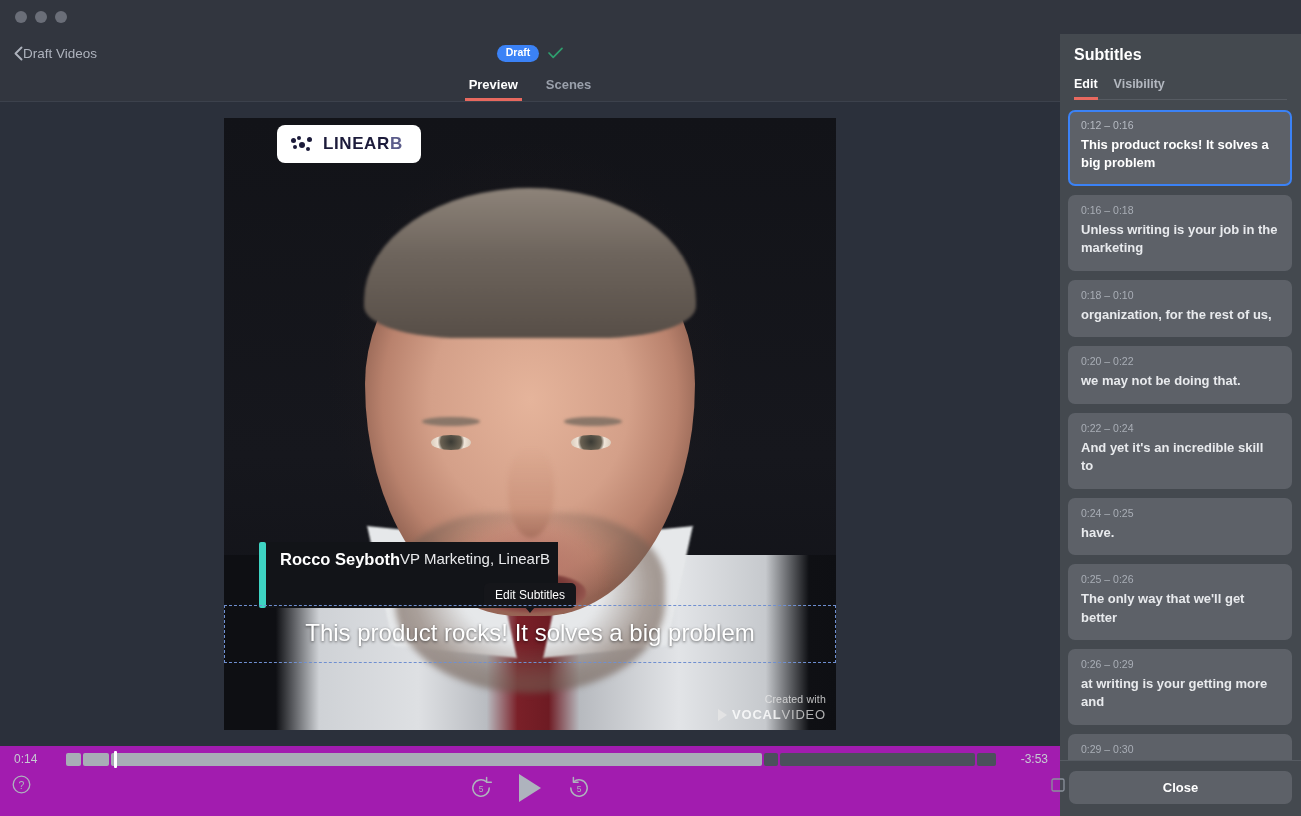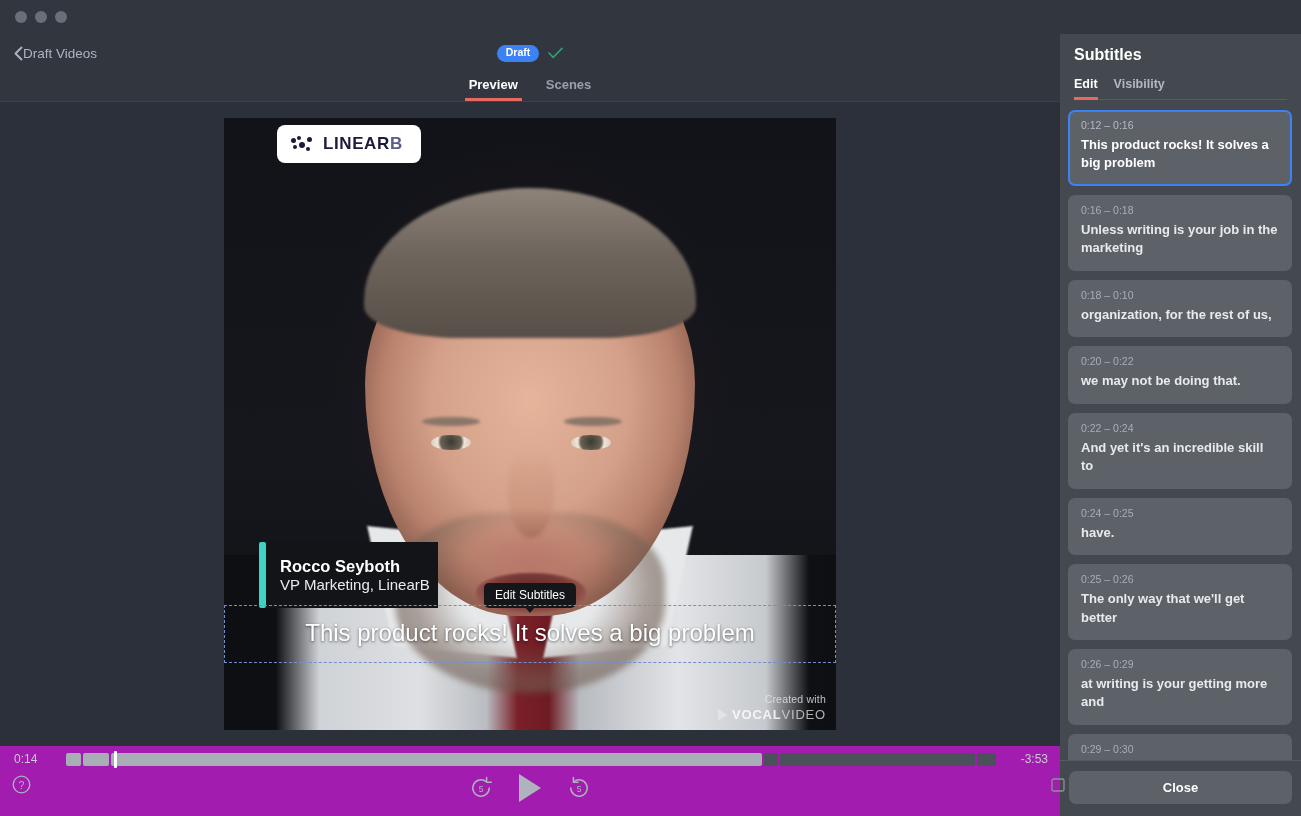--- a/index.html
+++ b/index.html
@@ -168,21 +168,21 @@
   .logo-text { color: #1c1b3a; font-size: 17px; font-weight: bold; letter-spacing: .6px; }
   .logo-text span { color: #5b5c8a; }
 
   .namecard {
     position: absolute; left: 35px; bottom: 122px;
     display: flex; height: 66px;
   }
   .namecard-bar { width: 7px; background: #3ed4c3; border-radius: 2px; }
   .namecard-body {
     background: #121418; padding: 8px 8px 8px 14px;
-    display: flex; flex-direction: column; justify-content: center;
+    display: flex; justify-content: center;
   }
   .nc-name { color: #ffffff; font-size: 16.5px; font-weight: bold; }
   .nc-role { color: #e9eaec; font-size: 15px; }
 
   .subtitle-box {
     position: absolute; left: 0; right: 0; bottom: 67px;
     border: 1px dashed #6f8fd0;
     padding: 12px 10px 14px;
     display: flex; align-items: center; justify-content: center;
     cursor: pointer;

